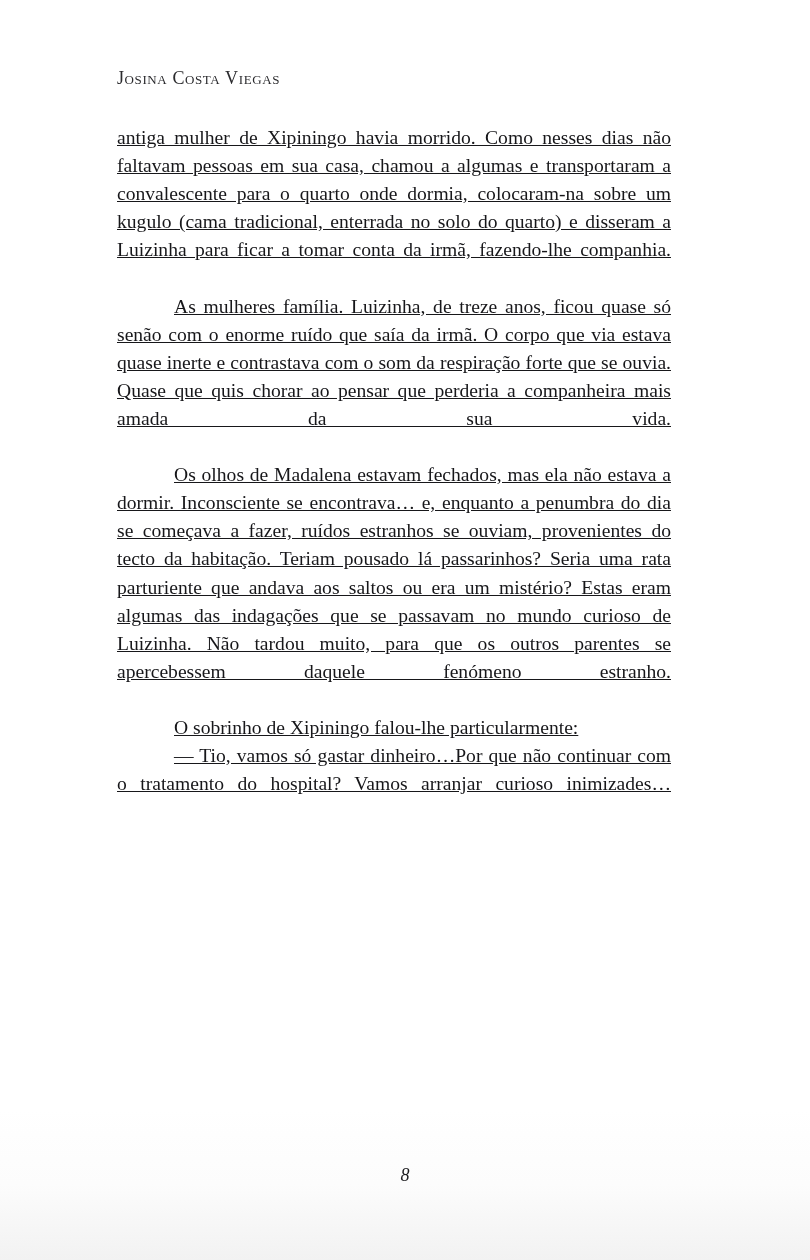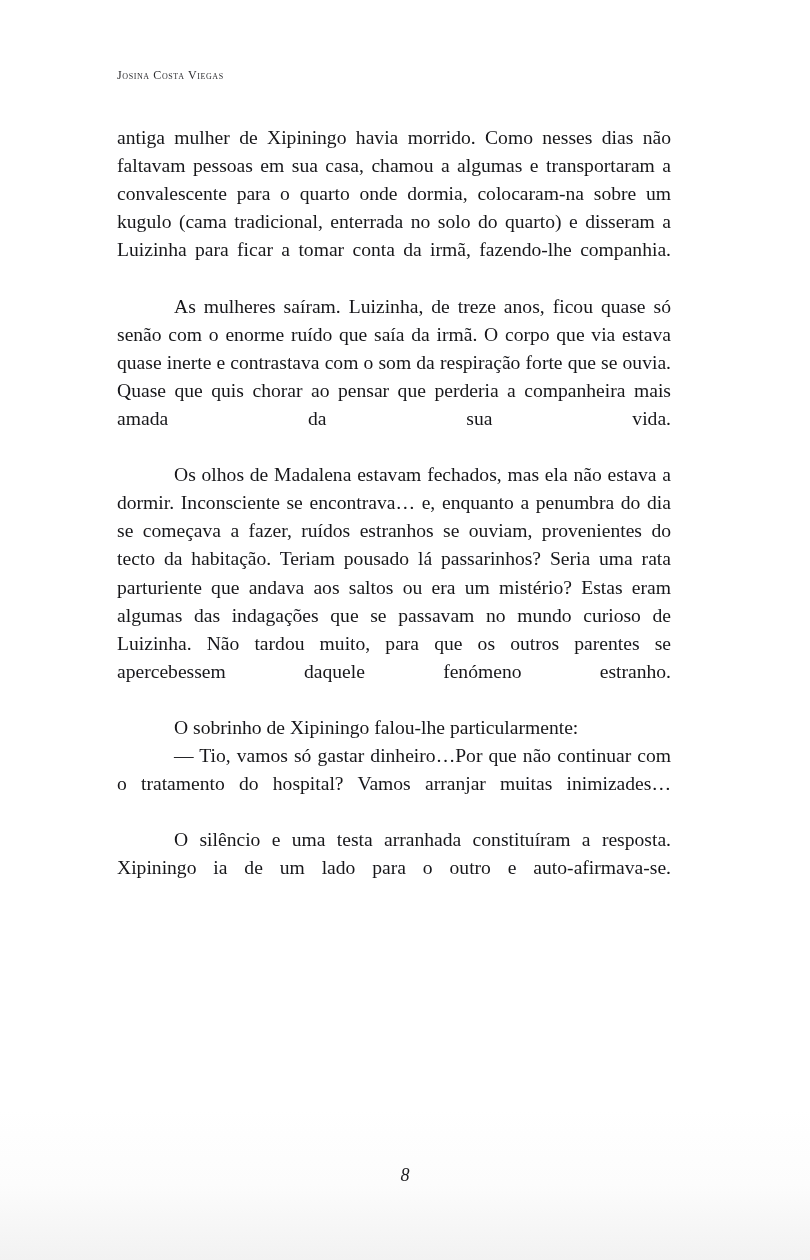--- a/index.html
+++ b/index.html
@@ -25,21 +25,21 @@
         #fcfcfc 94%,
         #f2f2f2 100%);
   }
 
   
   .running-head {
     position: absolute;
     left: 117px;
     top: 68px;
     font-family: "Liberation Serif", "DejaVu Serif", serif;
-    font-size: 12px;
+    font-size: 18px;
     font-variant: small-caps;
     letter-spacing: 0.6px;
     color: #2b2b2e;
     white-space: nowrap;
   }
 
   
   .body-text {
     position: absolute;
     left: 117px;
@@ -50,20 +50,21 @@
     text-align: justify;
     text-justify: inter-word;
     hyphens: none;
     color: #17171a;
   }
 
   .body-text p {
     margin: 0;
     text-indent: 0;
     text-align: justify;
+    text-decoration: underline;
   }
   .body-text p.indented {
     text-indent: 57px;
   }
   
   .body-text p::after {
     content: "";
     display: inline-block;
     width: 100%;
   }
@@ -85,22 +86,21 @@
 </style>
 </head>
 <body>
 
 <div class="page">
 
   <div class="running-head">Josina Costa Viegas</div>
 
   <div class="body-text">
     <p class="">antiga mulher de Xipiningo havia morrido. Como nesses dias não faltavam pessoas em sua casa, chamou a algumas e transportaram a convalescente para o quarto onde dormia, colocaram-na sobre um kugulo (cama tradicional, enterrada no solo do quarto) e disseram a Luizinha para ficar a tomar conta da irmã, fazendo-lhe companhia.</p>
-    <p class="indented">As mulheres saíram. Luizinha, de treze anos, ficou quase só senão com o enorme ruído que saía da irmã. O corpo que via estava quase inerte e contrastava com o som da respiração forte que se ouvia. Quase que quis chorar ao pensar que perderia a companheira mais amada da sua vida.</p>
+    <p class="indented">As mulheres família. Luizinha, de treze anos, ficou quase só senão com o enorme ruído que saía da irmã. O corpo que via estava quase inerte e contrastava com o som da respiração forte que se ouvia. Quase que quis chorar ao pensar que perderia a companheira mais amada da sua vida.</p>
     <p class="indented">Os olhos de Madalena estavam fechados, mas ela não estava a dormir. Inconsciente se encontrava… e, enquanto a penumbra do dia se começava a fazer, ruídos estranhos se ouviam, provenientes do tecto da habitação. Teriam pousado lá passarinhos? Seria uma rata parturiente que andava aos saltos ou era um mistério? Estas eram algumas das indagações que se passavam no mundo curioso de Luizinha. Não tardou muito, para que os outros parentes se apercebessem daquele fenómeno estranho.</p>
     <p class="indented no-stretch">O sobrinho de Xipiningo falou-lhe particularmente:</p>
-    <p class="indented">— Tio, vamos só gastar dinheiro…Por que não continuar com o tratamento do hospital? Vamos arranjar muitas inimizades…</p>
-    <p class="indented">O silêncio e uma testa arranhada constituíram a resposta. Xipiningo ia de um lado para o outro e auto-afirmava-se.</p>
+    <p class="indented">— Tio, vamos só gastar dinheiro…Por que não continuar com o tratamento do hospital? Vamos arranjar curioso inimizades…</p>
   </div>
 
   <div class="folio">8</div>
 
 </div>
 
 </body></html>

